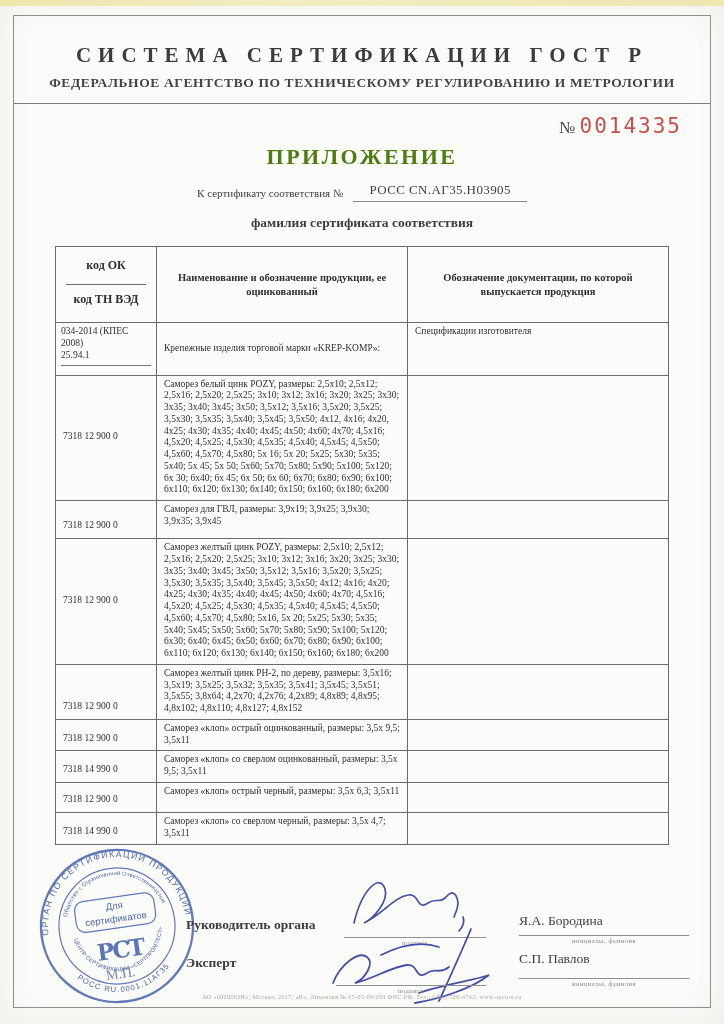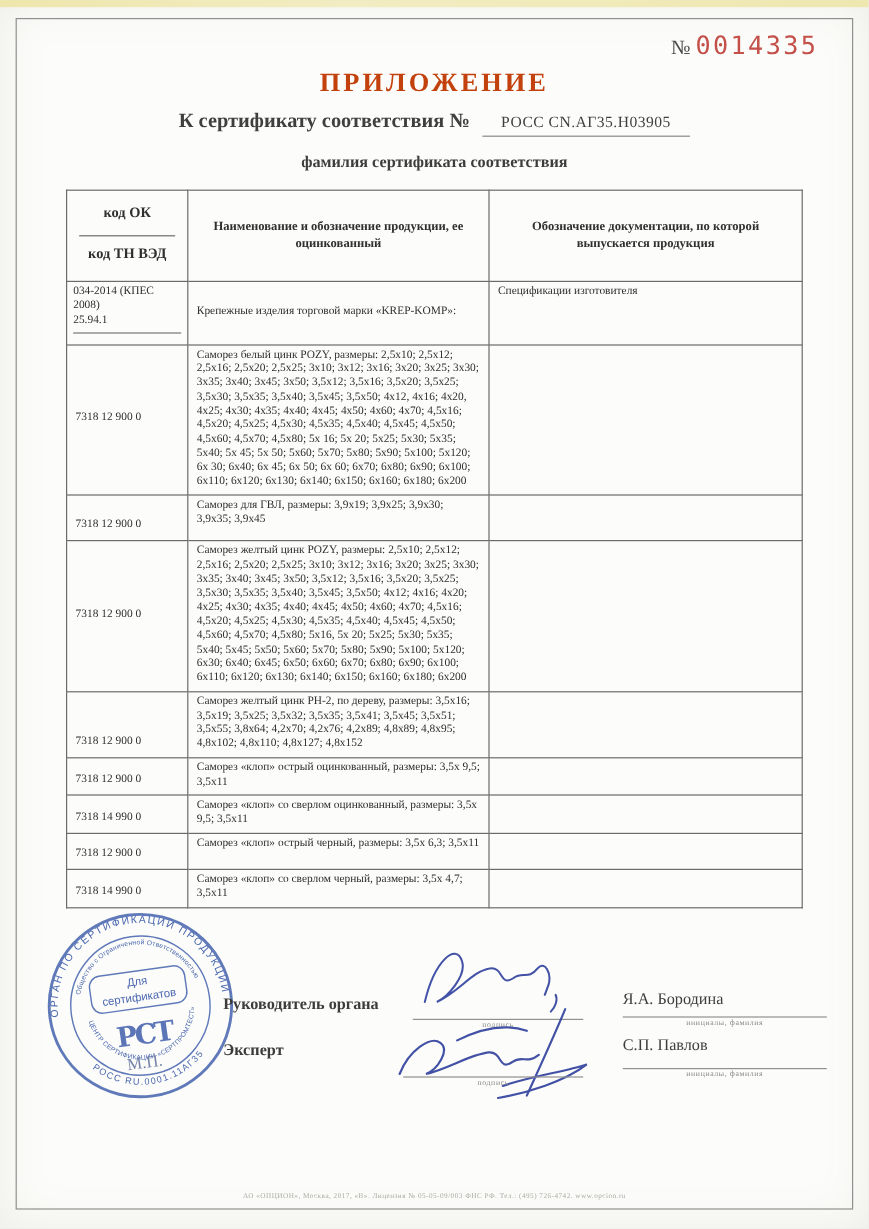--- a/index.html
+++ b/index.html
@@ -10,23 +10,23 @@
   .frame{position:absolute;top:15px;left:13px;right:13px;bottom:16px;border:1.4px solid #8f8f8f;}
   
   .hdr{border-bottom:1.6px solid #7d7d7d;padding-top:27px;height:60px;text-align:center;}
   .hdr-l1{font-size:21px;font-weight:bold;letter-spacing:7px;color:#3c3c3c;}
   .hdr-l2{font-size:13.5px;font-weight:bold;letter-spacing:.6px;color:#434343;margin-top:7px;}
   
   .numrow{text-align:right;padding:10px 28px 0 0;height:26px;}
   .num-label{font-size:17px;color:#4a4a4a;}
   .num-value{font-family:"DejaVu Sans Mono",monospace;font-size:21px;letter-spacing:2px;color:#c4504a;}
   
-  .title{text-align:center;font-size:22px;font-weight:bold;letter-spacing:2.5px;color:#c2410c;margin-top:4px;}
+  .title{text-align:center;font-size:22px;font-weight:bold;letter-spacing:2.5px;color:#4d7c0f;margin-top:4px;}
   .certline{display:flex;justify-content:center;align-items:flex-end;margin-top:9px;color:#3f3f3f;}
-  .certline .lbl{font-size:17px;font-weight:700;}
+  .certline .lbl{font-size:11px;font-weight:400;}
   .certline .no{font-size:13px;letter-spacing:.4px;border-bottom:1.2px solid #8a8a8a;padding:0 16px 3px;margin-left:10px;transform:translateY(3px);}
   .desc{text-align:center;font-size:13.5px;font-weight:bold;color:#3d3d3d;margin-top:14px;line-height:1.5;}
   
   table.prod{border-collapse:collapse;table-layout:fixed;width:613px;margin:13px 0 0 41px;}
   table.prod col.c1{width:101px;} table.prod col.c2{width:251px;} table.prod col.c3{width:261px;}
   table.prod th,table.prod td{border:1px solid #6b6b6b;color:#2f2f2f;}
   table.prod thead th{font-weight:bold;font-size:10.5px;line-height:1.35;text-align:center;vertical-align:middle;padding:4px 10px;height:58px;}
   th.codes{padding:0;font-weight:normal;text-align:left;vertical-align:top;}
   th.codes .half{padding:6px 6px;font-size:12px;height:21px;}
   th.codes .half.top{border-bottom:1px solid #6b6b6b;}
@@ -48,20 +48,24 @@
   .footer{position:absolute;bottom:7px;left:0;right:0;text-align:center;font-size:6px;color:#a9a9a4;letter-spacing:.4px;}
 </style>
 </head>
 <body>
 
 <div class="page">
   <div class="scan-strip"></div>
 
   <div class="frame">
 
+    <div class="hdr">
+      <div class="hdr-l1">СИСТЕМА СЕРТИФИКАЦИИ ГОСТ Р</div>
+      <div class="hdr-l2">ФЕДЕРАЛЬНОЕ АГЕНТСТВО ПО ТЕХНИЧЕСКОМУ РЕГУЛИРОВАНИЮ И МЕТРОЛОГИИ</div>
+    </div>
 
     <div class="numrow">
       <span class="num-label">№</span>
       <span class="num-value">0014335</span>
     </div>
 
     <div class="title">ПРИЛОЖЕНИЕ</div>
 
     <div class="certline">
       <span class="lbl">К сертификату соответствия №</span>

